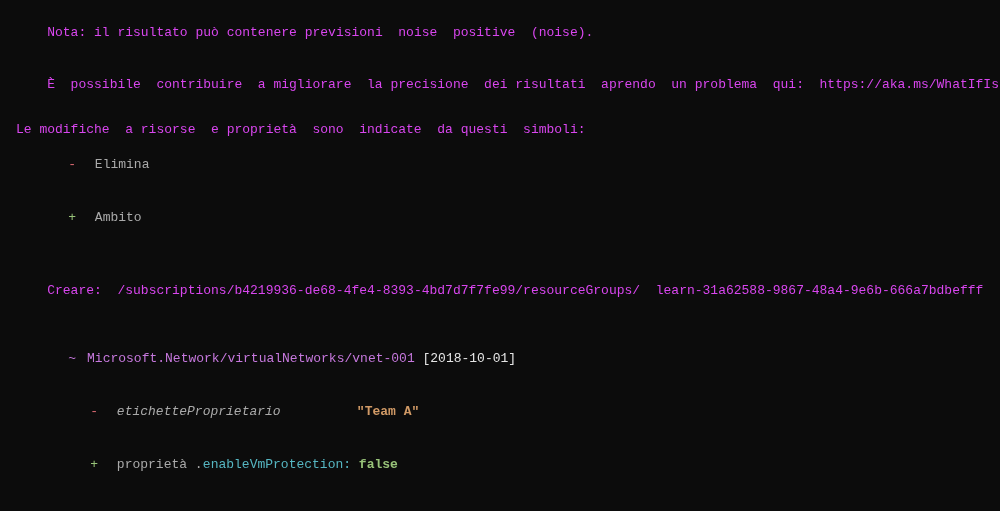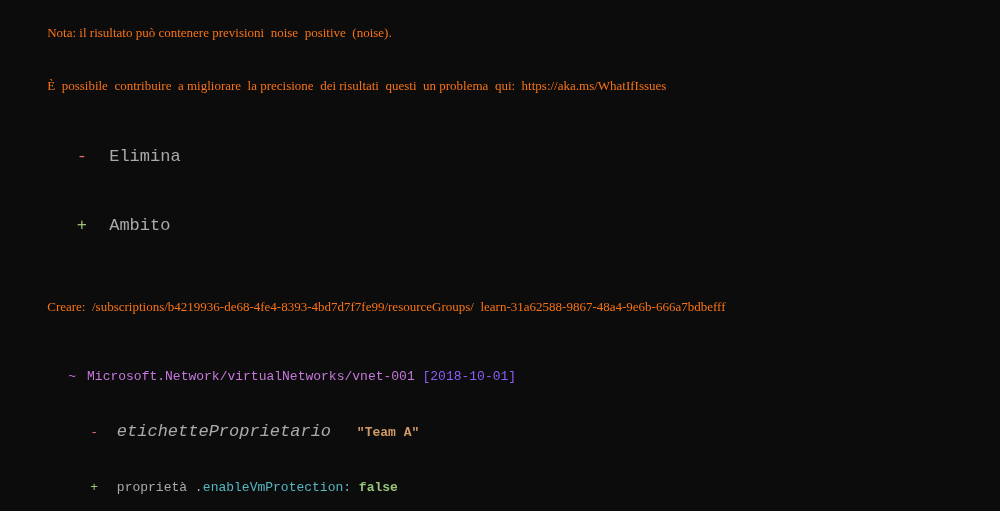--- a/index.html
+++ b/index.html
@@ -17,42 +17,43 @@
   .wrap { padding: 6px 12px 0 16px; }
   .line { white-space: pre; }
   .indent1 { padding-left: 18px; }
   .indent2 { padding-left: 40px; }
   .op-col { display: inline-block; width: 14px; text-align: center; }
   .red    { color: #e06c75; } 
   .green  { color: #98c379; } 
   .purple { color: #c678dd; } 
   .cyan   { color: #56b6c2; }
   .orange { color: #d19a66; }
-  .gray   { color: #8b5cf6; }
+  .gray   { color: #e5e5e5; }
   .dim    { color: #aaaaaa; }
-  .white  { color: #f97316; font-family: Liberation Serif, serif; }
-  .small  { font-size: 17px; }
+  .white  { color: #d946ef; }
+  .small  { font-size: 13px; }
   .vspace { height: 10px; }
   .vspace-sm { height: 6px; }
   a { color: #cccccc; text-decoration: none; }
 </style>
 </head>
 <body>
 
 <div class="wrap">
 
   <div class="line">
     <span class="white">Nota:</span><span class="white"> il risultato può contenere previsioni  noise  positive  (noise).</span>
   </div>
   <div class="line">
-    <span class="white">È  possibile  contribuire  a migliorare  la precisione  dei risultati  questi  un problema  qui:  </span><a href="#" class="white">https://aka.ms/WhatIfIssues</a>
+    <span class="white">È  possibile  contribuire  a migliorare  la precisione  dei risultati  aprendo  un problema  qui:  </span><a href="#" class="white">https://aka.ms/WhatIfIssues</a>
   </div>
 
   <div class="vspace"></div>
 
+  <div class="line white">Le modifiche  a risorse  e proprietà  sono  indicate  da questi  simboli:</div>
 
   <div class="line indent1 small">
     <span class="op-col red">-</span>  <span class="dim">Elimina</span>
   </div>
   <div class="line indent1 small">
     <span class="op-col green">+</span>  <span class="dim">Ambito</span>
   </div>
 
   <div class="vspace"></div>
 

